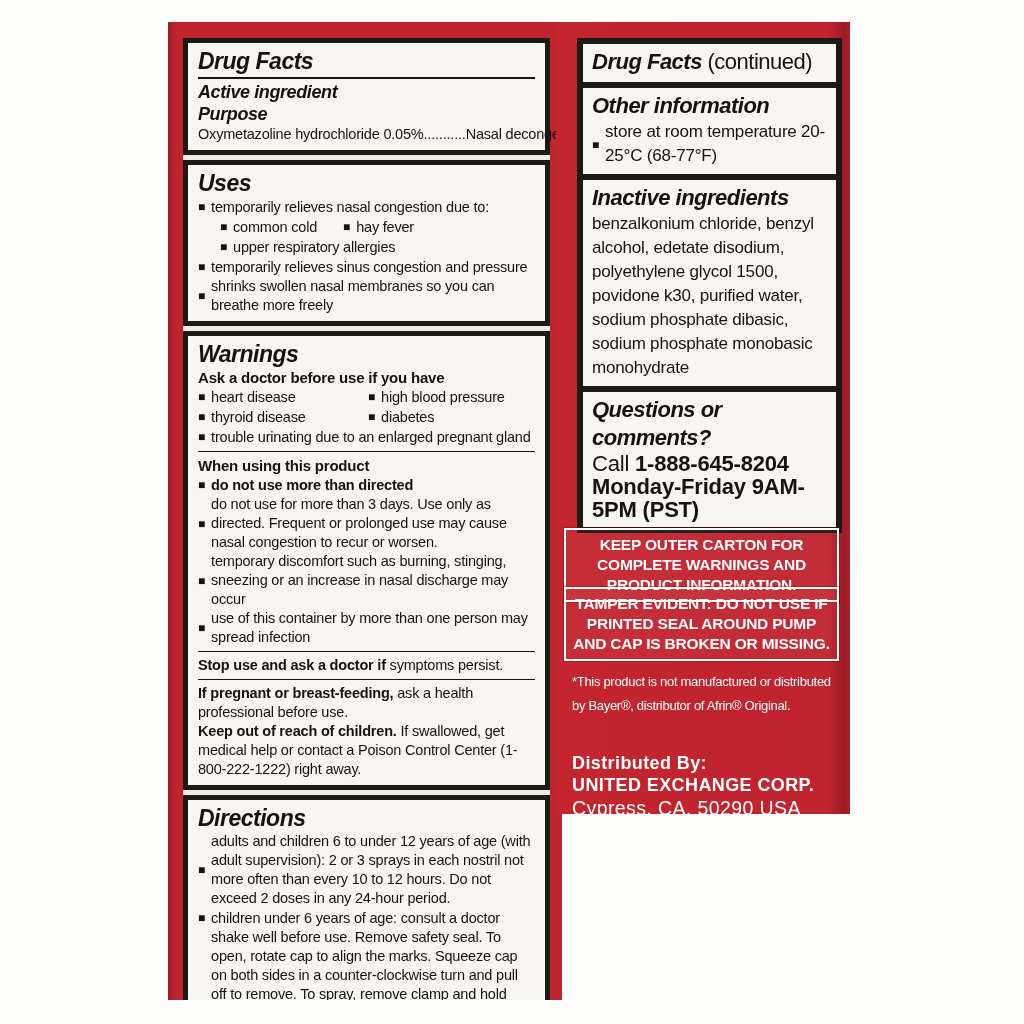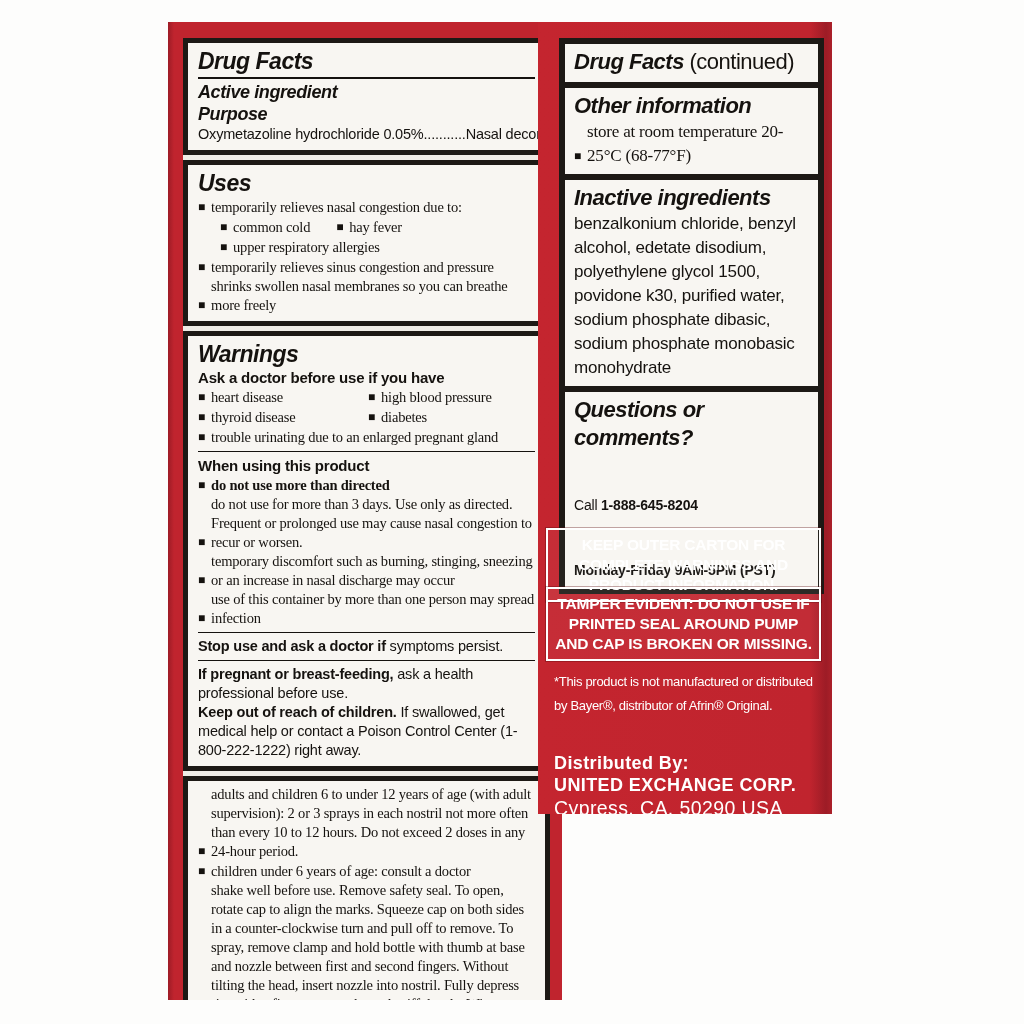--- a/index.html
+++ b/index.html
@@ -7,21 +7,21 @@
   body { font-family:"Liberation Sans","DejaVu Sans",sans-serif; color:#15120f; }
   #screen { position:relative; width:1024px; height:1024px; background:#fdfdfc; overflow:hidden; }
 
   
   .red-face { position:absolute; overflow:hidden; }
   .face-left {
     left:168px; top:22px; width:394px; height:978px;
     background:linear-gradient(to right,#9d1c26 0,#c0242e 6px,#c0242e 100%);
   }
   .face-right {
-    left:538px; top:22px; width:294px; height:792px;
+    left:556px; top:22px; width:294px; height:792px;
     background:linear-gradient(to right,#c4252f 0,#c0242e 272px,#9d1c26 288px,#ab2029 100%);
   }
 
   
   .left-stack {
     position:absolute; left:15px; top:16px; width:367px;
     display:flex; flex-direction:column; gap:5px;
     background:#efece6;
   }
   .lbox {
@@ -31,21 +31,21 @@
   }
   .lbox .heading {
     font-size:23px; line-height:28px; font-weight:bold; font-style:italic;
     letter-spacing:-0.5px;
   }
   .df-title { border-bottom:2px solid #15120f; padding-bottom:2px; margin-bottom:2px; }
   .ai-row { display:flex; justify-content:space-between; font-weight:bold; font-style:italic;
             font-size:18px; line-height:22px; letter-spacing:-0.4px;flex-direction:column; }
   .ai-line { font-size:14.5px; line-height:19px; white-space:nowrap; }
 
-  .li { display:flex; align-items:flex-end;font-family:Liberation Serif, serif; }
+  .li { display:flex; align-items:center; }
   .sq { flex:0 0 auto; margin-right:6px; }
   .sq::before { content:"■"; font-size:12px; line-height:19px; }
   .li-text { flex:1 1 auto; }
   .indent1 { margin-left:22px; }
   .sub-row { display:flex; gap:26px; margin-left:22px; }
   .bold { font-weight:bold; }
 
   .cond-grid { display:grid; grid-template-columns:170px 1fr; }
   .rule { border-top:1.5px solid #15120f; margin:4px 0 4px 0; }
   .mixed b { font-weight:bold; }
@@ -59,21 +59,21 @@
   .rbox {
     background:#f8f6f2; border:6px solid #1d1915; padding:4px 9px 6px 9px;
     font-size:17px; line-height:24px; letter-spacing:-0.2px;
   }
   .rbox + .rbox { margin-top:-6px; }
   .rbox .heading { font-size:22px; line-height:28px; font-weight:bold; font-style:italic; letter-spacing:-0.5px; }
   .df-cont { font-size:21px; line-height:28px; }
   .df-cont .cont-rest { font-weight:normal; font-style:normal; }
   .li-right .sq::before { line-height:24px; }
 
-  .q-line { font-size:14px; line-height:23px;margin-top:42px; }
+  .q-line { font-size:22px; line-height:23px; }
 
   .notice {
     position:absolute; left:8px; width:275px;
     border:2.5px solid #ffffff; background:rgba(255,255,255,0.04);
     color:#ffffff; font-weight:bold; text-align:center;
     font-size:15.5px; line-height:20px; letter-spacing:-0.2px;
     padding:5px 6px; box-shadow:0 0 0 1px rgba(90,5,12,0.35);
   }
   .notice1 { top:506px; }
   .notice2 { top:565px; }
@@ -186,20 +186,21 @@
         <div class="rule"></div>
         <p class="mixed">
           <b>If pregnant or breast-feeding,</b><span> ask a health professional before use.</span>
         </p>
         <p class="mixed">
           <b>Keep out of reach of children.</b><span> If swallowed, get medical help or contact a Poison Control Center (1-800-222-1222) right away.</span>
         </p>
       </section>
 
       <section class="lbox">
+        <div class="heading">Directions</div>
         <div class="directions-body">
           <div class="li">
             <span class="sq"></span>
             <span class="li-text">adults and children 6 to under 12 years of age (with adult supervision): 2 or 3 sprays in each nostril not more often than every 10 to 12 hours. Do not exceed 2 doses in any 24-hour period.</span>
           </div>
           <div class="li">
             <span class="sq"></span>
             <span class="li-text">children under 6 years of age: consult a doctor</span>
           </div>
           <div class="li">

